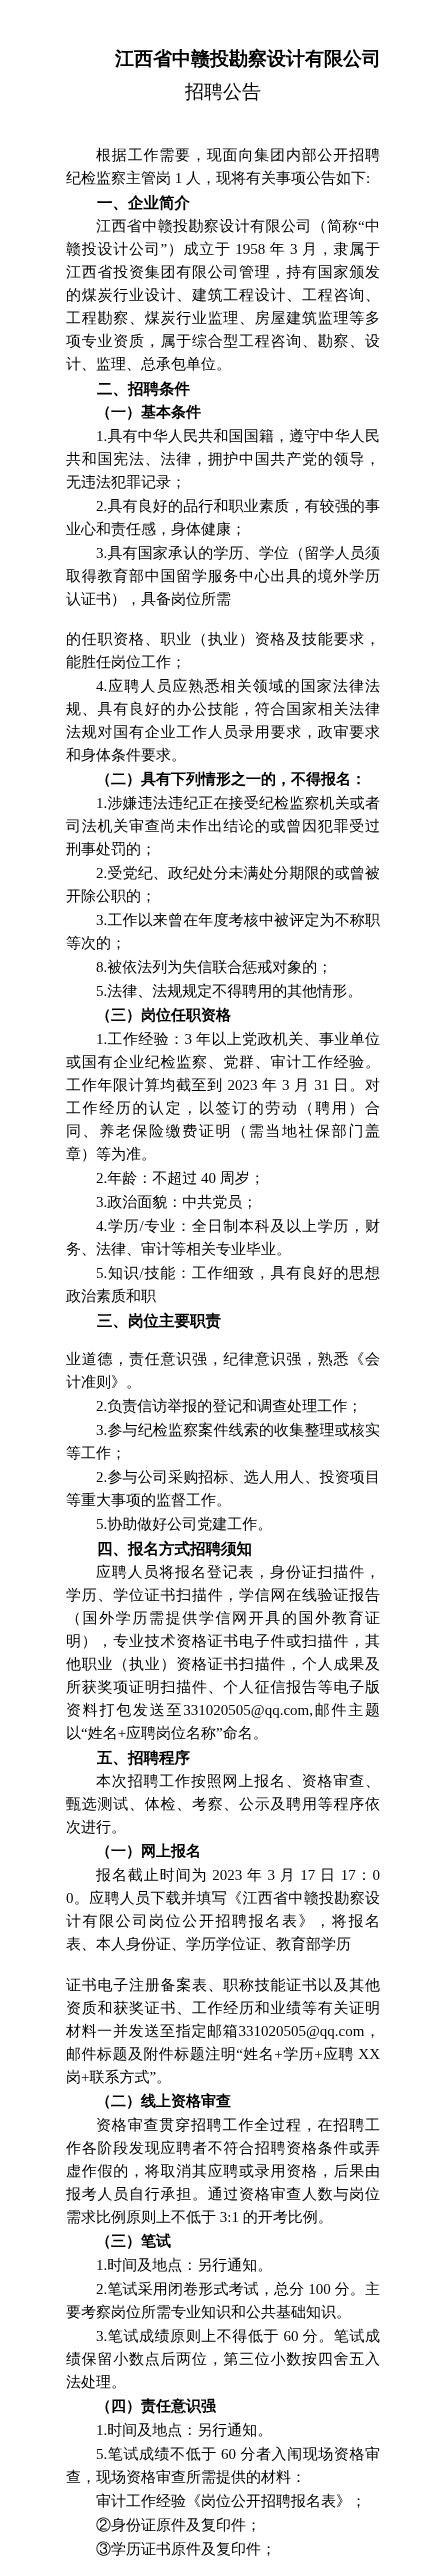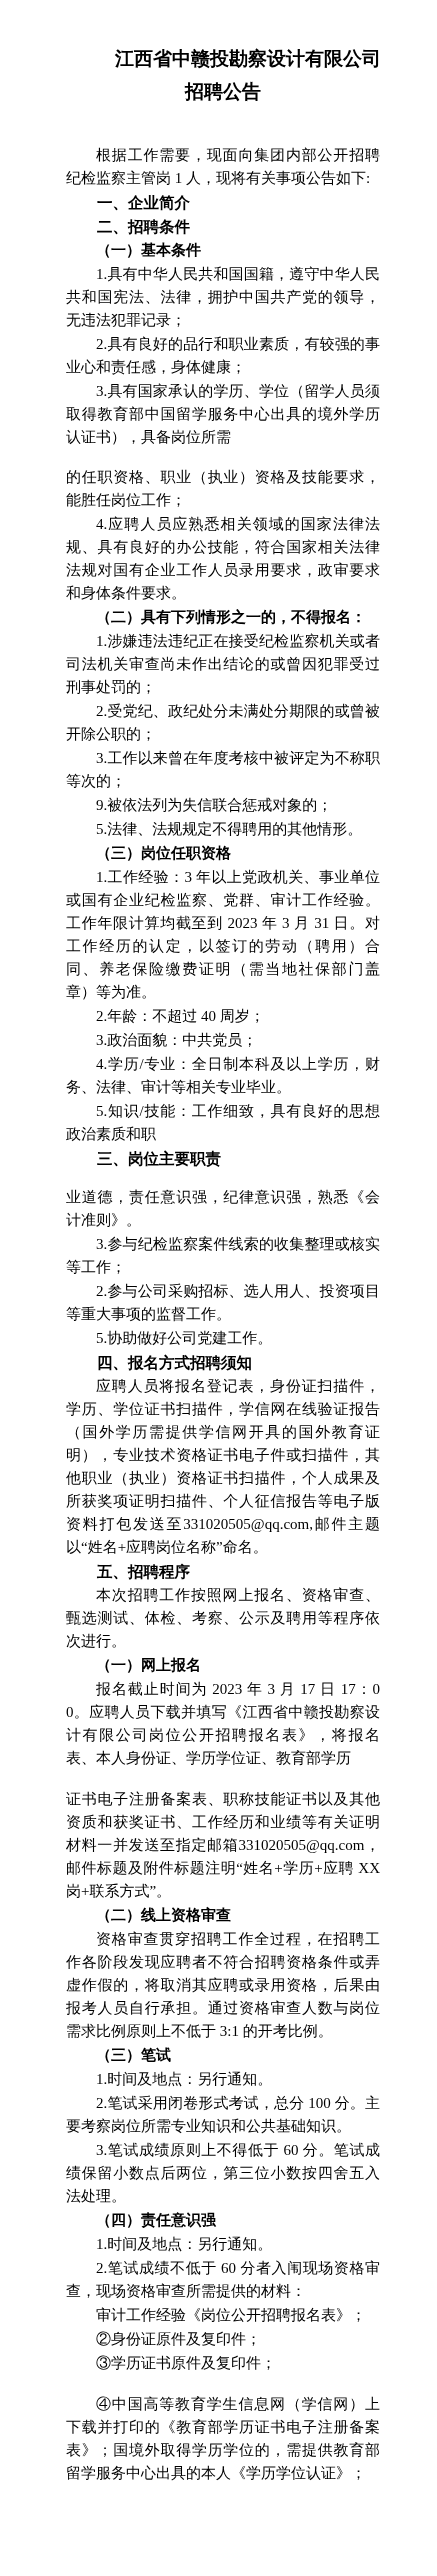--- a/index.html
+++ b/index.html
@@ -21,21 +21,21 @@
   }
   .doc-title {
     font-size: 19px;
     font-weight: bold;
     text-align: right;
     line-height: 33px;
     margin: 0;
   }
   .doc-subtitle {
     font-size: 19px;
-    font-weight: bold;
+    font-weight: normal;
     text-align: center;
     line-height: 33px;
     margin: 0 0 36px 0;
   }
   .blk {
     font-size: 15px;
     line-height: 23px;
     text-align: justify;
     margin: 1px;
     word-break: break-all;
@@ -55,59 +55,61 @@
 </style>
 </head>
 <body>
 
 <div class="page">
   <div class="doc-title">江西省中赣投勘察设计有限公司</div>
   <div class="doc-subtitle">招聘公告</div>
   <div>
       <div class="blk p">根据工作需要，现面向集团内部公开招聘纪检监察主管岗 1 人，现将有关事项公告如下:</div>
       <div class="blk h1">一、企业简介</div>
+      <div class="blk p">江西省中赣投勘察设计有限公司（简称“中赣投设计公司”）成立于 1958 年 3 月，隶属于江西省投资集团有限公司管理，持有国家颁发的煤炭行业设计、建筑工程设计、工程咨询、工程勘察、煤炭行业监理、房屋建筑监理等多项专业资质，属于综合型工程咨询、勘察、设计、监理、总承包单位。</div>
       <div class="blk h1">二、招聘条件</div>
       <div class="blk h2">（一）基本条件</div>
       <div class="blk p">1.具有中华人民共和国国籍，遵守中华人民共和国宪法、法律，拥护中国共产党的领导，无违法犯罪记录；</div>
       <div class="blk p">2.具有良好的品行和职业素质，有较强的事业心和责任感，身体健康；</div>
       <div class="blk p">3.具有国家承认的学历、学位（留学人员须取得教育部中国留学服务中心出具的境外学历认证书），具备岗位所需</div>
       <div class="blk pc" style="margin-top: 17px;">的任职资格、职业（执业）资格及技能要求，能胜任岗位工作；</div>
       <div class="blk p">4.应聘人员应熟悉相关领域的国家法律法规、具有良好的办公技能，符合国家相关法律法规对国有企业工作人员录用要求，政审要求和身体条件要求。</div>
       <div class="blk h2">（二）具有下列情形之一的，不得报名：</div>
       <div class="blk p">1.涉嫌违法违纪正在接受纪检监察机关或者司法机关审查尚未作出结论的或曾因犯罪受过刑事处罚的；</div>
       <div class="blk p">2.受党纪、政纪处分未满处分期限的或曾被开除公职的；</div>
       <div class="blk p">3.工作以来曾在年度考核中被评定为不称职等次的；</div>
-      <div class="blk p">9.被依法列为失信联合惩戒对象的；</div>
+      <div class="blk p">8.被依法列为失信联合惩戒对象的；</div>
       <div class="blk p">5.法律、法规规定不得聘用的其他情形。</div>
       <div class="blk h2">（三）岗位任职资格</div>
       <div class="blk p">1.工作经验：3 年以上党政机关、事业单位或国有企业纪检监察、党群、审计工作经验。工作年限计算均截至到 2023 年 3 月 31 日。对工作经历的认定，以签订的劳动（聘用）合同、养老保险缴费证明（需当地社保部门盖章）等为准。</div>
       <div class="blk p">2.年龄：不超过 40 周岁；</div>
       <div class="blk p">3.政治面貌：中共党员；</div>
       <div class="blk p">4.学历/专业：全日制本科及以上学历，财务、法律、审计等相关专业毕业。</div>
       <div class="blk p">5.知识/技能：工作细致，具有良好的思想政治素质和职</div>
       <div class="blk h1">三、岗位主要职责</div>
       <div class="blk pc" style="margin-top: 15.5px;">业道德，责任意识强，纪律意识强，熟悉《会计准则》。</div>
+      <div class="blk p">2.负责信访举报的登记和调查处理工作；</div>
       <div class="blk p">3.参与纪检监察案件线索的收集整理或核实等工作；</div>
       <div class="blk p">2.参与公司采购招标、选人用人、投资项目等重大事项的监督工作。</div>
       <div class="blk p">5.协助做好公司党建工作。</div>
       <div class="blk h1">四、报名方式招聘须知</div>
       <div class="blk p">应聘人员将报名登记表，身份证扫描件，学历、学位证书扫描件，学信网在线验证报告（国外学历需提供学信网开具的国外教育证明），专业技术资格证书电子件或扫描件，其他职业（执业）资格证书扫描件，个人成果及所获奖项证明扫描件、个人征信报告等电子版资料打包发送至331020505@qq.com,邮件主题以“姓名+应聘岗位名称”命名。</div>
       <div class="blk h1">五、招聘程序</div>
       <div class="blk p">本次招聘工作按照网上报名、资格审查、甄选测试、体检、考察、公示及聘用等程序依次进行。</div>
       <div class="blk h2">（一）网上报名</div>
       <div class="blk p">报名截止时间为 2023 年 3 月 17 日 17：00。应聘人员下载并填写《江西省中赣投勘察设计有限公司岗位公开招聘报名表》，将报名表、本人身份证、学历学位证、教育部学历</div>
       <div class="blk pc" style="margin-top: 18px;">证书电子注册备案表、职称技能证书以及其他资质和获奖证书、工作经历和业绩等有关证明材料一并发送至指定邮箱331020505@qq.com，邮件标题及附件标题注明“姓名+学历+应聘 XX 岗+联系方式”。</div>
       <div class="blk h2">（二）线上资格审查</div>
       <div class="blk p">资格审查贯穿招聘工作全过程，在招聘工作各阶段发现应聘者不符合招聘资格条件或弄虚作假的，将取消其应聘或录用资格，后果由报考人员自行承担。通过资格审查人数与岗位需求比例原则上不低于 3:1 的开考比例。</div>
       <div class="blk h2">（三）笔试</div>
       <div class="blk p">1.时间及地点：另行通知。</div>
       <div class="blk p">2.笔试采用闭卷形式考试，总分 100 分。主要考察岗位所需专业知识和公共基础知识。</div>
       <div class="blk p">3.笔试成绩原则上不得低于 60 分。笔试成绩保留小数点后两位，第三位小数按四舍五入法处理。</div>
       <div class="blk h2">（四）责任意识强</div>
       <div class="blk p">1.时间及地点：另行通知。</div>
-      <div class="blk p">2.笔试成绩不低于 60 分者入闱现场资格审查，现场资格审查所需提供的材料：</div>
+      <div class="blk p">5.笔试成绩不低于 60 分者入闱现场资格审查，现场资格审查所需提供的材料：</div>
       <div class="blk p">审计工作经验《岗位公开招聘报名表》；</div>
       <div class="blk p">②身份证原件及复印件；</div>
       <div class="blk p">③学历证书原件及复印件；</div>
       <div class="blk p" style="margin-top: 18px;">④中国高等教育学生信息网（学信网）上下载并打印的《教育部学历证书电子注册备案表》；国境外取得学历学位的，需提供教育部留学服务中心出具的本人《学历学位认证》；</div>
     </div>
 </div>
 
 
 </body></html>

